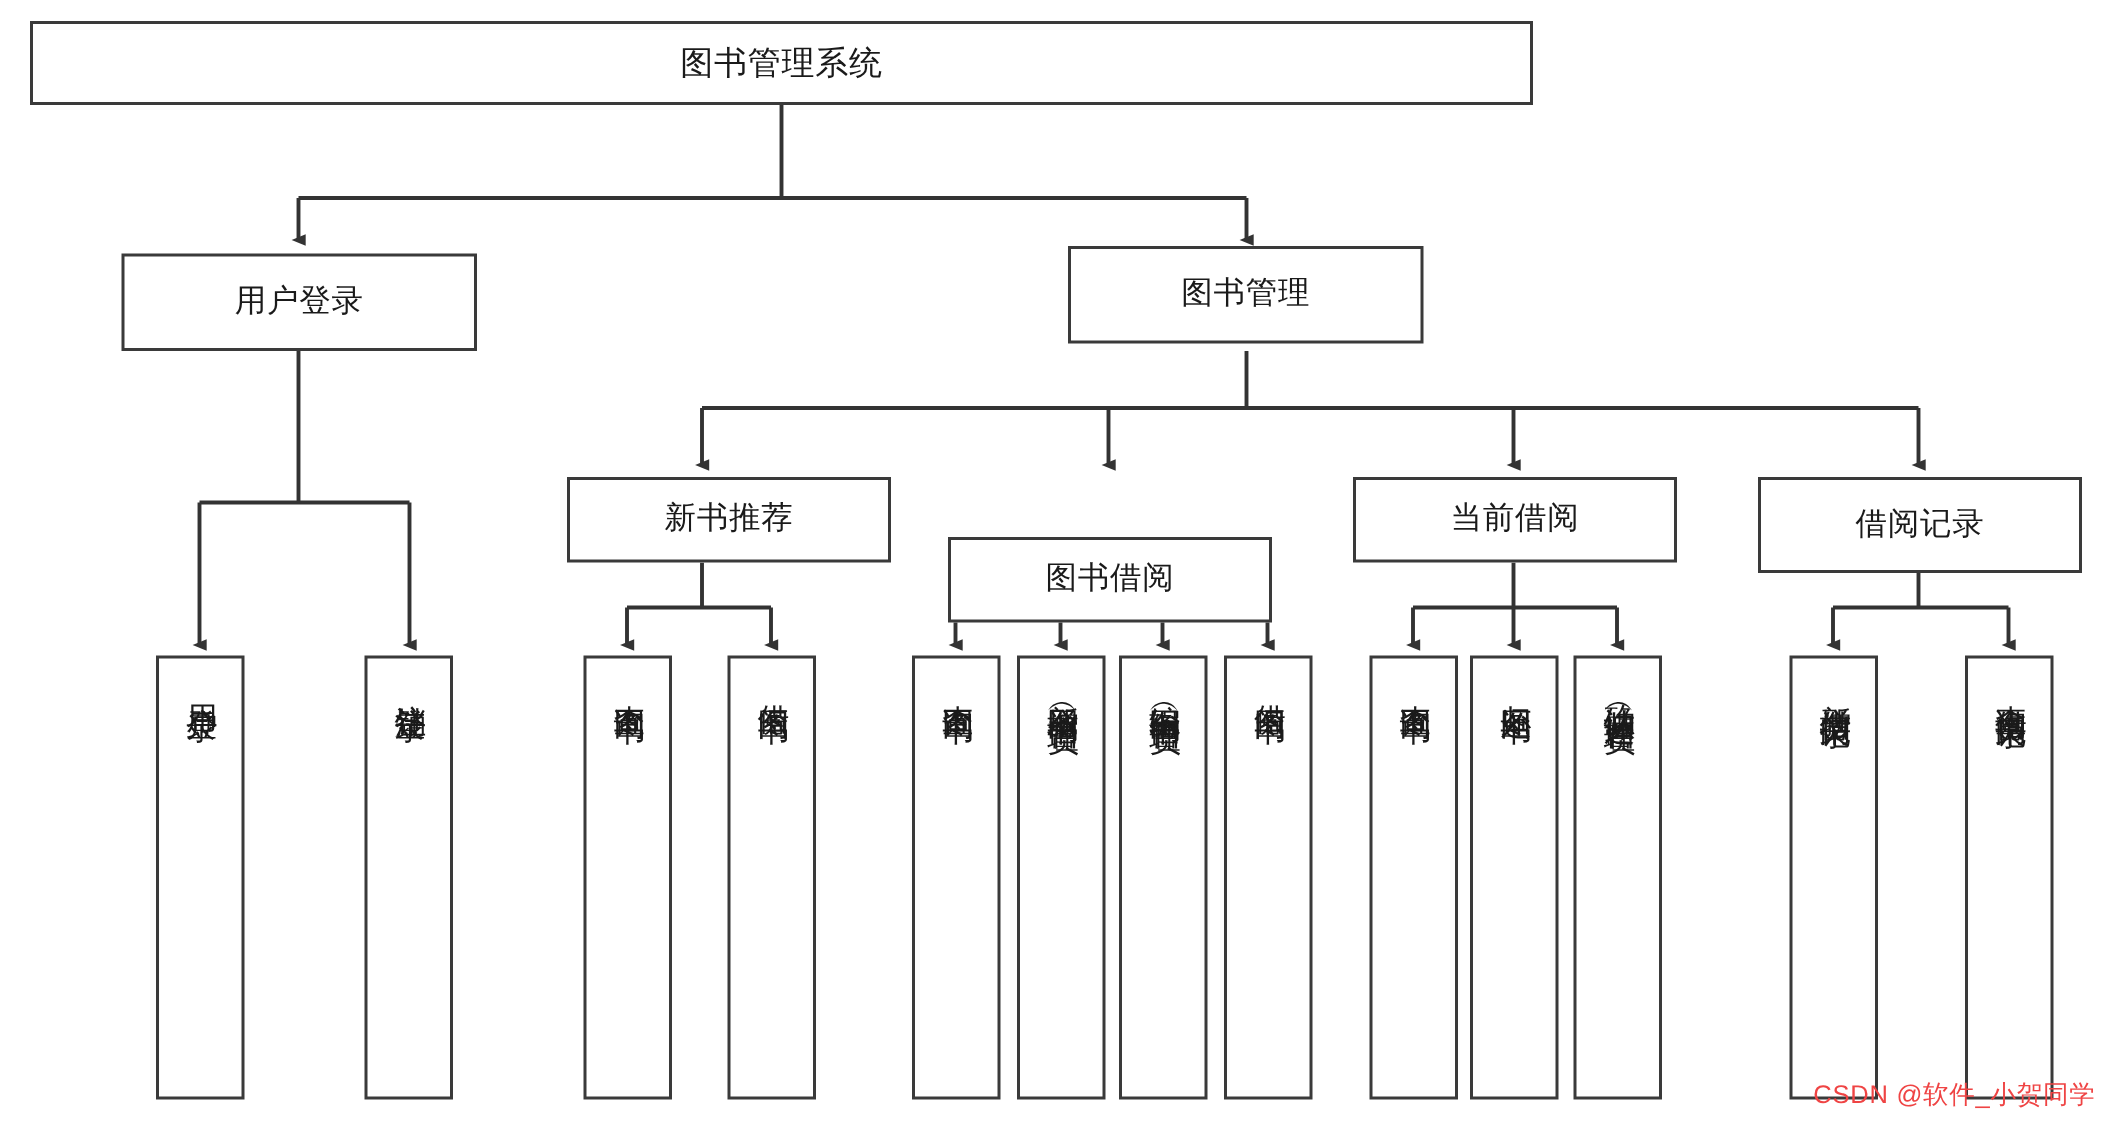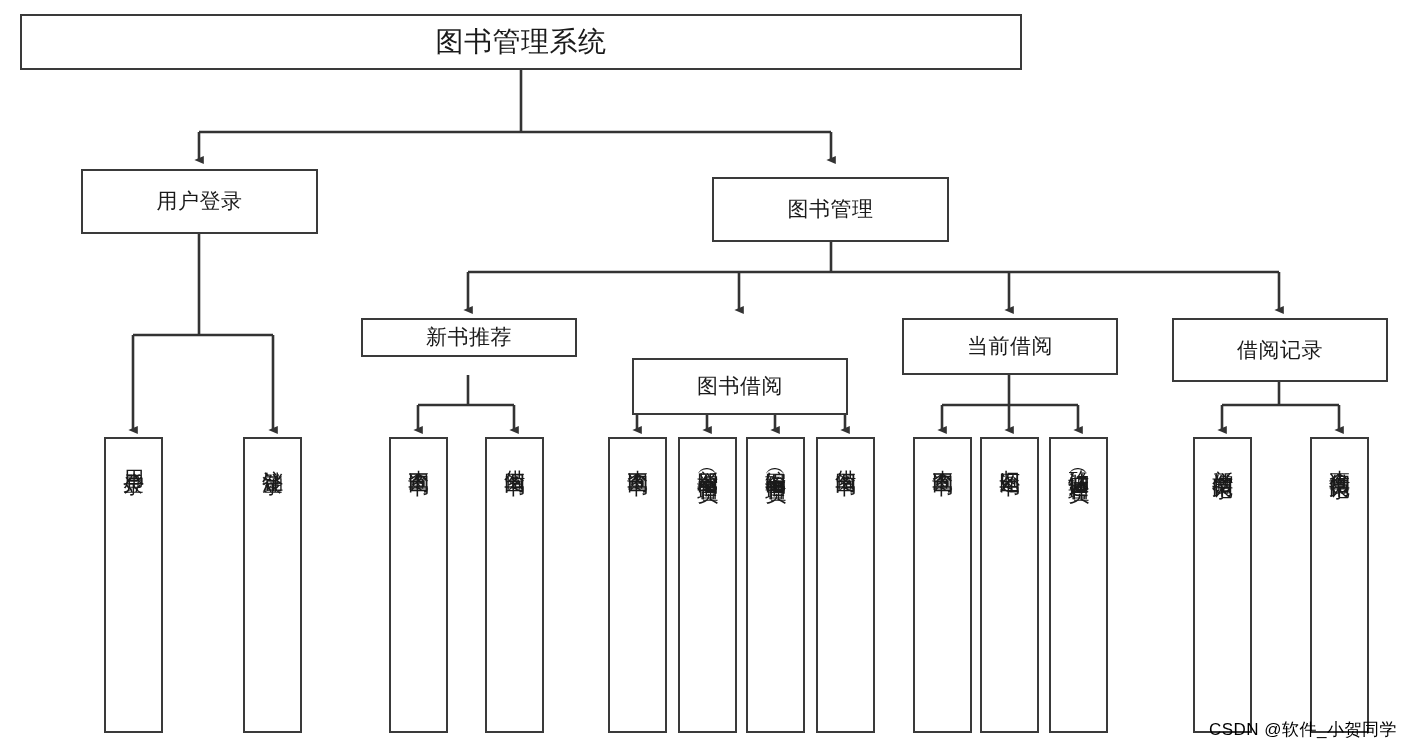--- a/index.html
+++ b/index.html
@@ -39,40 +39,40 @@
     display: block;
     text-align: center;
     line-height: 1.18;
     letter-spacing: 0.5px;
   }
   .node.horiz .label {
     font-size: 21px;
     white-space: nowrap;
   }
   .node.root .label {
-    font-size: 28px;
+    font-size: 22px;
   }
   .node.vert {
     align-items: flex-start;
     padding-top: 14px;
   }
   .node.vert .label {
     writing-mode: vertical-rl;
     text-orientation: upright;
     font-size: 21px;
     line-height: 1.16;
     letter-spacing: 2px;
     white-space: nowrap;
   }
   .watermark {
     position: absolute;
     right: 8px;
     bottom: 6px;
     font-size: 17px;
-    color: #000000;
+    color: #ef4444;
     letter-spacing: 0.5px;
     white-space: nowrap;
     user-select: none;
   }
 </style>
 </head>
 <body>
 
 <div id="canvas">
 
@@ -127,25 +127,25 @@
   </svg>
 
   <div class="node root horiz" style="left:20px; top:14px; width:1002px; height:56px;">
     <span class="label">图书管理系统</span>
   </div>
 
   <div class="node horiz" style="left:81px; top:169px; width:237px; height:65px;">
     <span class="label">用户登录</span>
   </div>
 
-  <div class="node horiz" style="left:712px; top:177px; width:237px; height:65px;">
+  <div class="node horiz" style="left:712px; top:164px; width:237px; height:65px;">
     <span class="label">图书管理</span>
   </div>
 
-  <div class="node horiz" style="left:361px; top:318px; width:216px; height:39px;">
+  <div class="node horiz" style="left:378px; top:318px; width:216px; height:57px;">
     <span class="label">新书推荐</span>
   </div>
 
   <div class="node horiz" style="left:632px; top:318px; width:216px; height:57px;margin-top:40px;">
     <span class="label">图书借阅</span>
   </div>
 
   <div class="node horiz" style="left:902px; top:318px; width:216px; height:57px;">
     <span class="label">当前借阅</span>
   </div>

